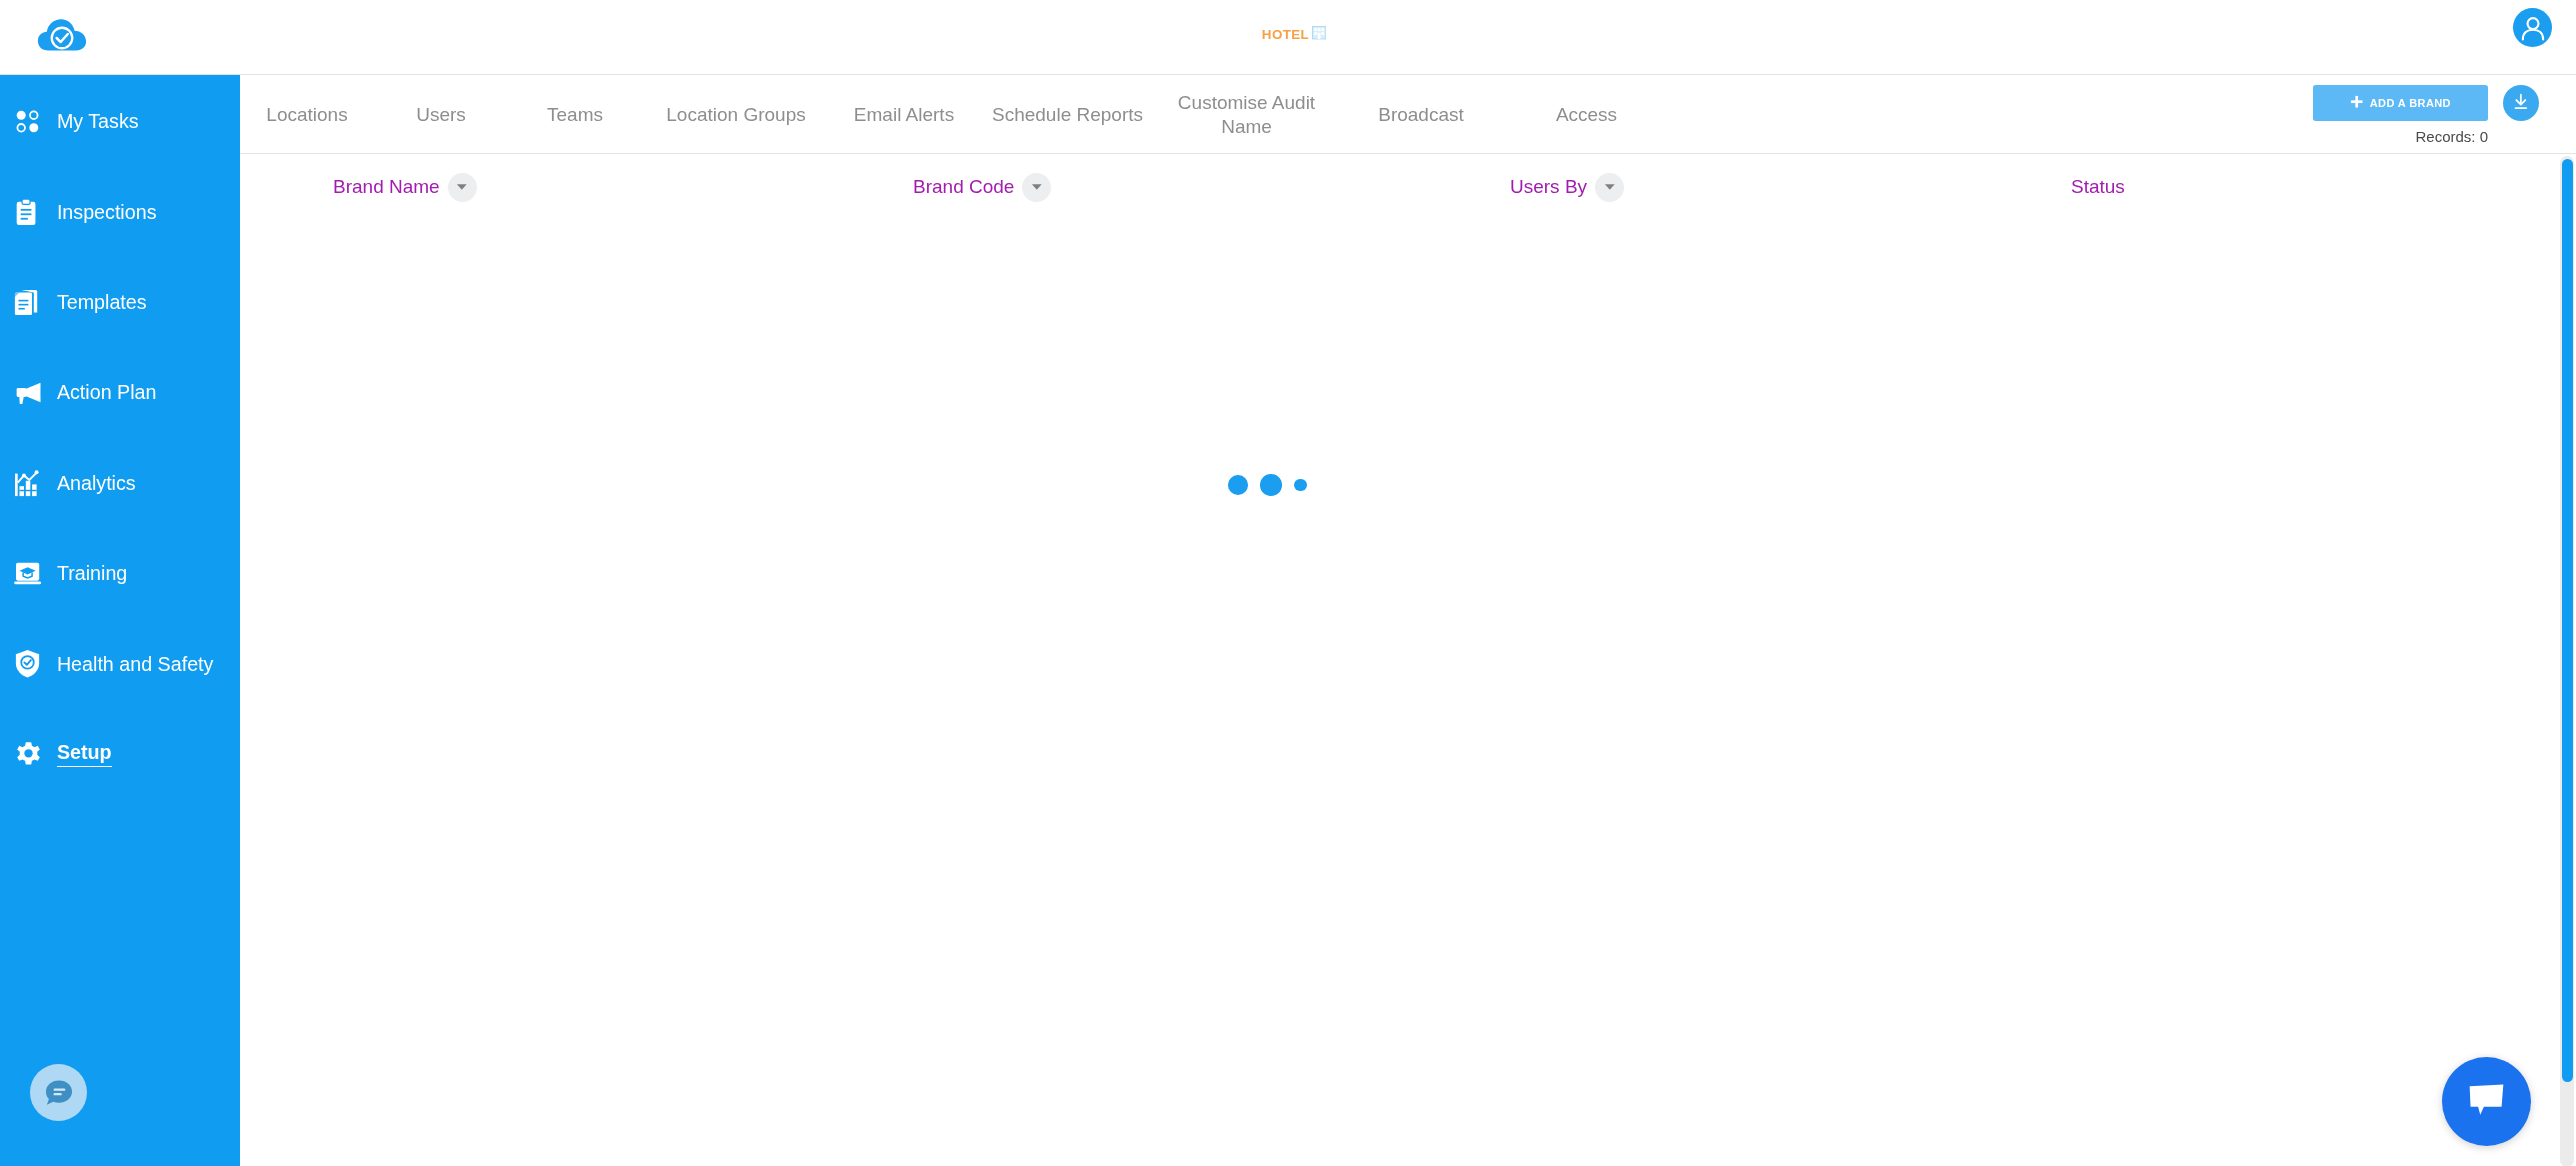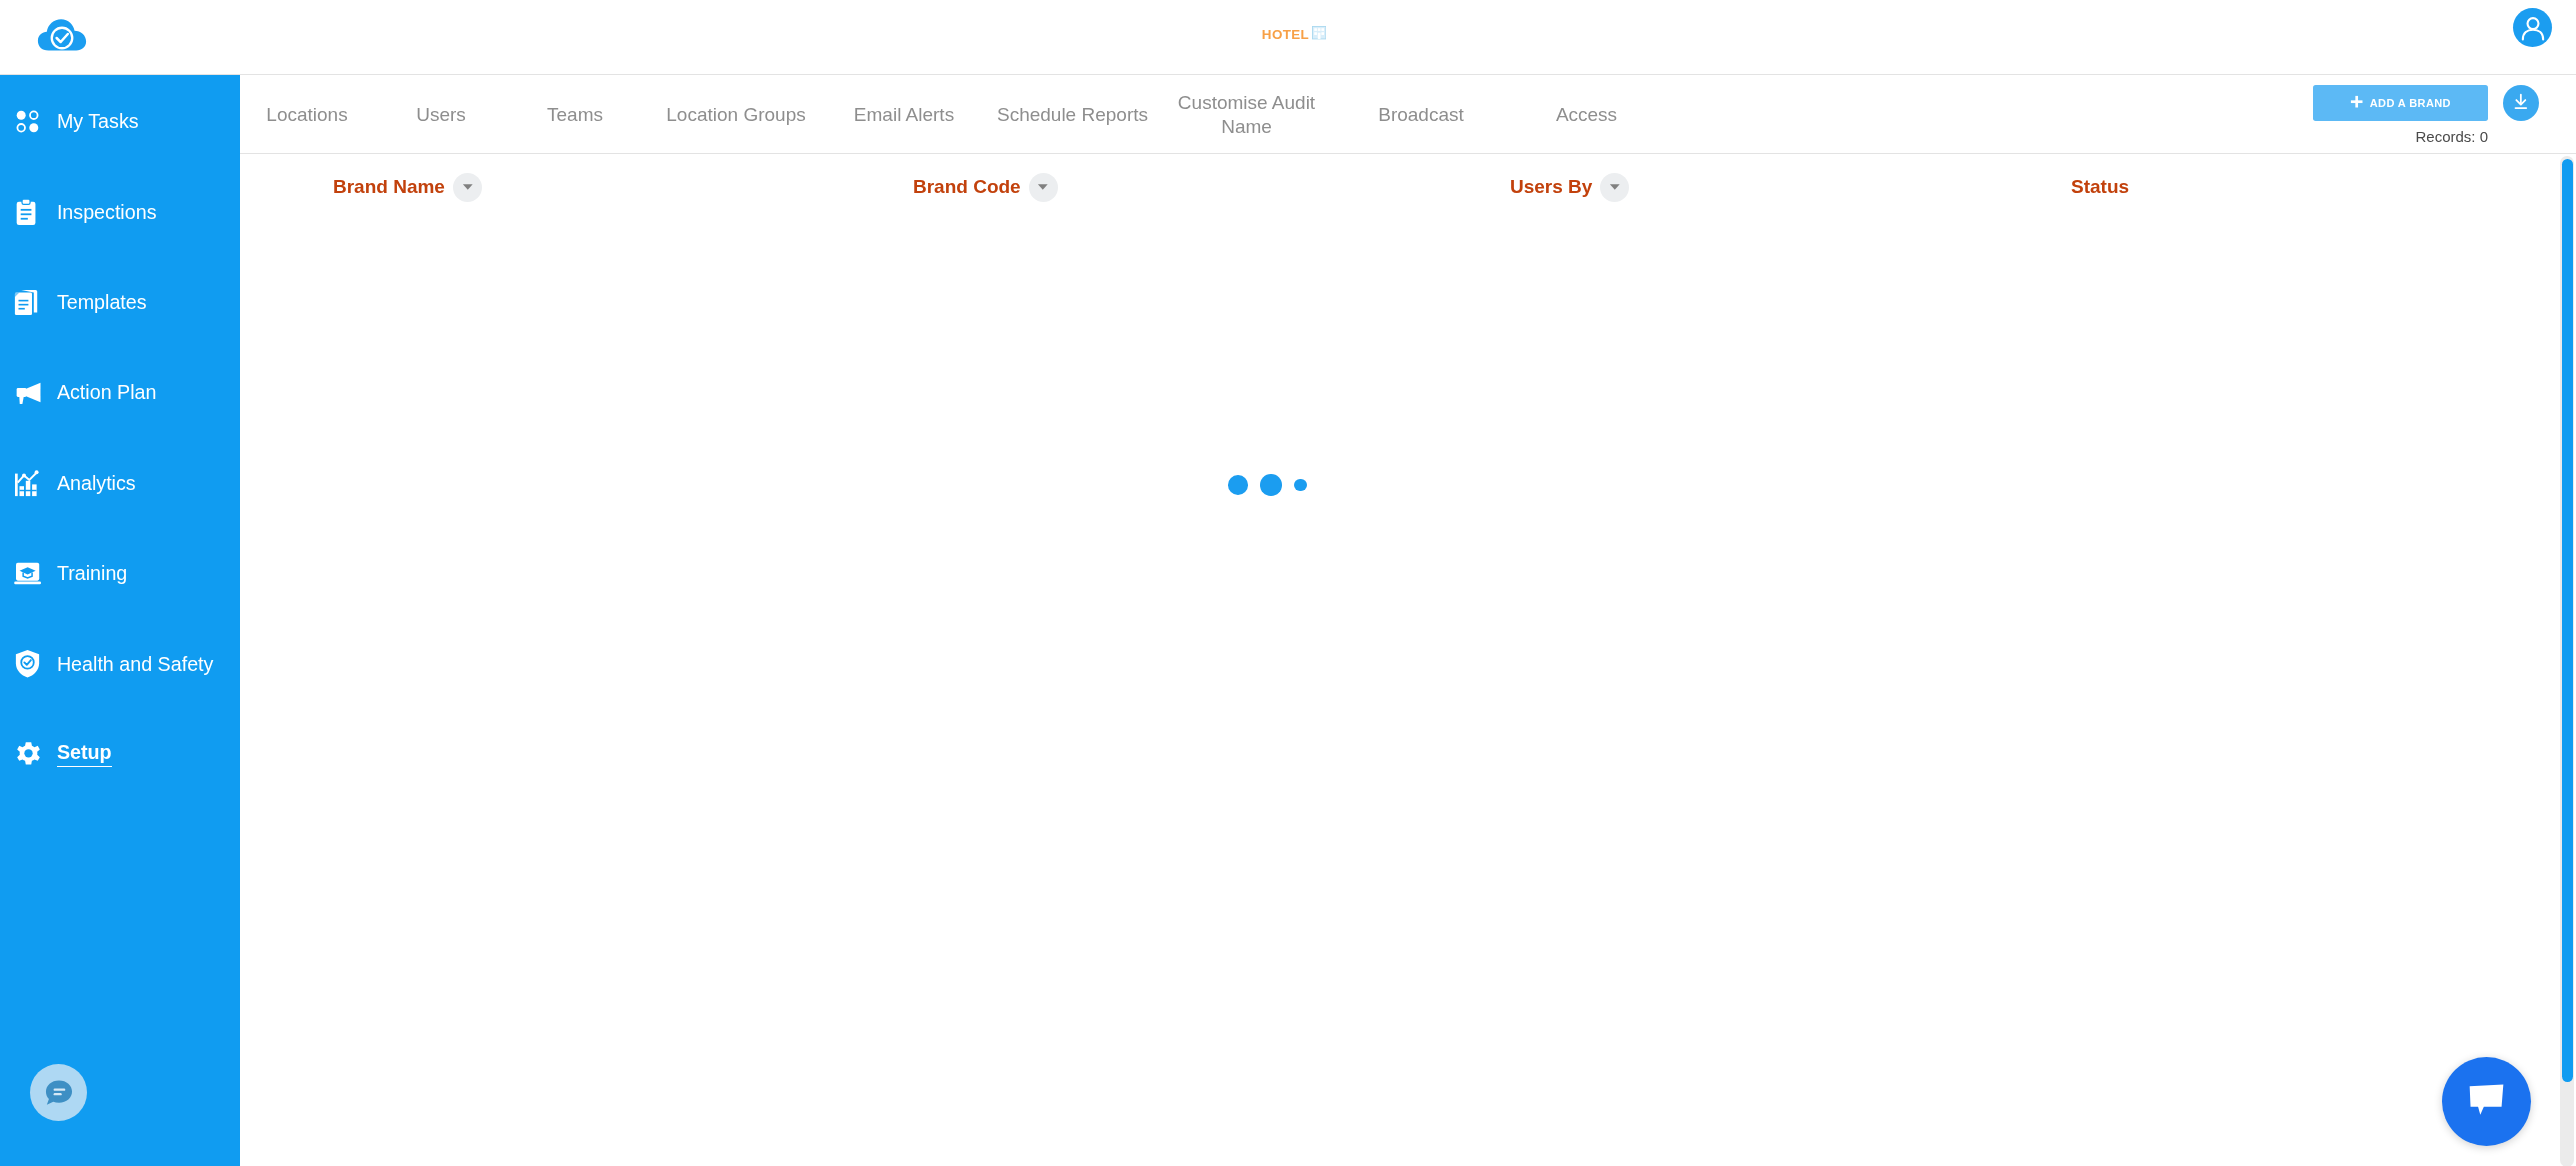--- a/index.html
+++ b/index.html
@@ -140,21 +140,21 @@
     text-align: center;
     line-height: 24px;
     cursor: pointer;
     padding: 0 9px;
   }
   .tab-0 { width: 134px; }
   .tab-1 { width: 134px; }
   .tab-2 { width: 134px; }
   .tab-3 { width: 188px; }
   .tab-4 { width: 148px; }
-  .tab-5 { width: 179px; text-align: right; }
+  .tab-5 { width: 179px; }
   .tab-6 { width: 179px; }
   .tab-7 { width: 170px; }
   .tab-8 { width: 161px; }
 
   .add-brand-btn {
     position: absolute;
     left: 2313px; top: 85px;
     width: 175px; height: 36px;
     background: #5cb9f5;
     border: none;
@@ -198,22 +198,22 @@
   .col-head {
     position: absolute;
     top: 0;
     height: 64px;
     display: flex;
     align-items: center;
     gap: 8px;
   }
   .col-head .col-title {
     font-size: 19px;
-    font-weight: bold;
-    color: #c2410c;
+    font-weight: normal;
+    color: #a21caf;
     white-space: nowrap;
   }
   .col-sort {
     width: 29px; height: 29px;
     border-radius: 50%;
     background: #eceef0;
     display: flex; align-items: center; justify-content: center;
     cursor: pointer;
   }
   .col-head-0 { left: 93px; }

